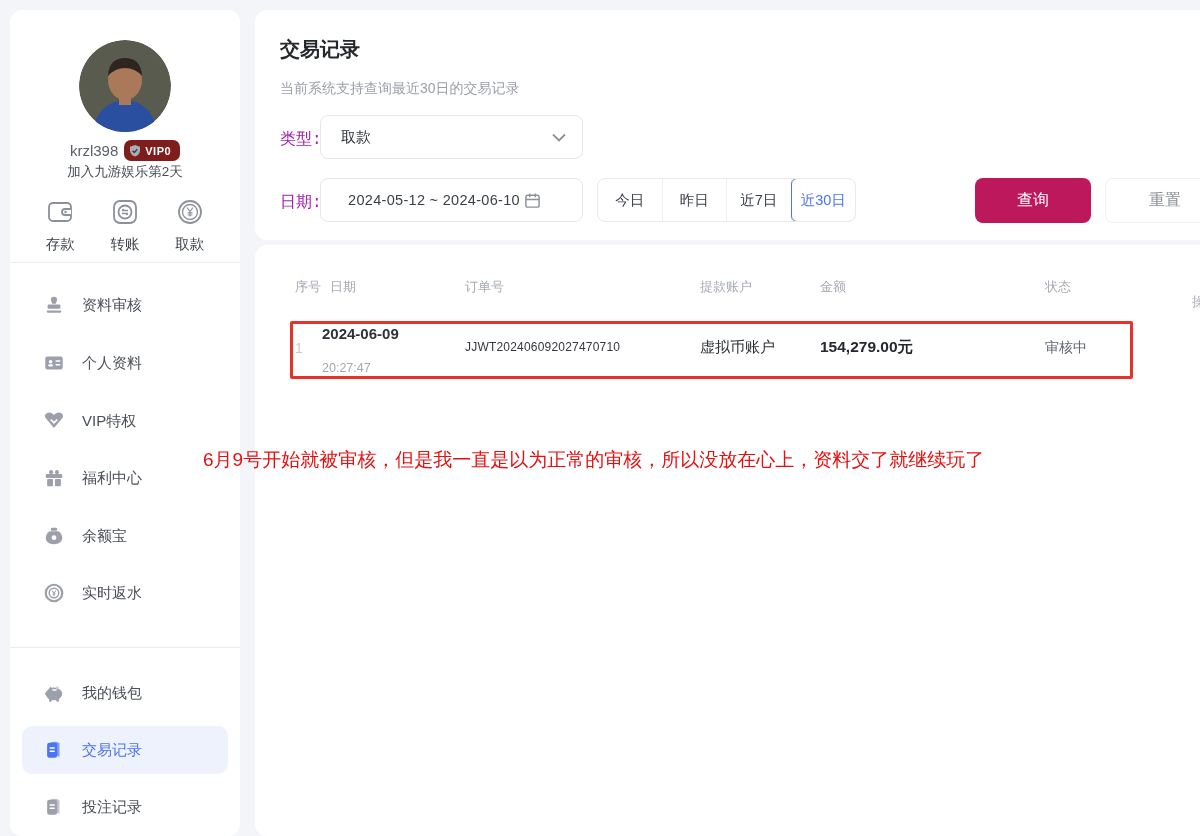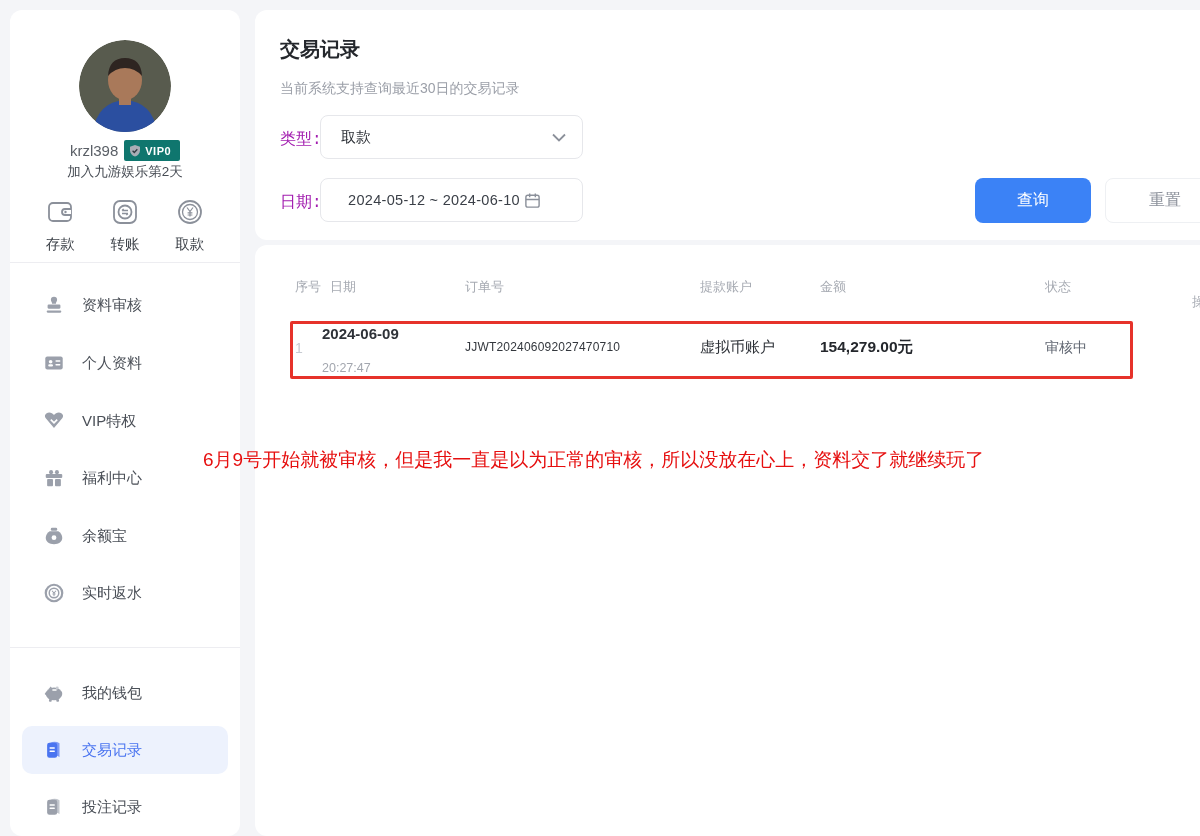--- a/index.html
+++ b/index.html
@@ -12,21 +12,21 @@
     color:#333;
   }
   .card { position:absolute; background:#fff; border-radius:12px; }
 
   
   .sidebar { left:10px; top:10px; width:230px; height:826px; }
   .avatar { position:absolute; left:69px; top:30px; width:92px; height:92px; border-radius:50%; overflow:hidden; }
   .user-line { position:absolute; left:0; top:130px; width:230px; text-align:center; white-space:nowrap; }
   .username { font-size:15px; color:#5a5f66; vertical-align:middle; }
   .vip-badge { display:inline-flex; align-items:center; gap:3px; margin-left:6px; vertical-align:middle;
-    background:#0f766e; color:#fff; border-radius:2px; height:21px; padding:0 9px 0 4px;
+    background:#7f1d1d; color:#fff; border-radius:7px; height:21px; padding:0 9px 0 4px;
     font-size:11px; font-weight:bold; letter-spacing:.5px; }
   .join-text { position:absolute; left:0; top:153px; width:230px; text-align:center; font-size:13.5px; color:#474c54; }
 
   .quick-actions { position:absolute; left:0; top:186px; width:230px; display:flex; justify-content:space-around; padding:0 18px; }
   .qa { display:flex; flex-direction:column; align-items:center; gap:7px; cursor:pointer; }
   .qa-label { font-size:14.5px; color:#3c4148; }
 
   .side-divider { position:absolute; left:0; width:230px; height:1px; background:#ededf1; }
 
   .menu-item { position:absolute; left:12px; width:206px; height:48px; display:flex; align-items:center;
@@ -50,21 +50,21 @@
 
   .range-group { position:absolute; left:342px; top:168px; width:259px; height:44px;
     border:1px solid #e9eaee; border-radius:8px; background:#fff; display:flex; overflow:hidden; }
   .range-btn { flex:1; display:flex; align-items:center; justify-content:center; font-size:14.5px; color:#3a3f47;
     cursor:pointer; border-right:1px solid #eff0f3; }
   .range-btn:last-child { border-right:none; }
   .range-btn.selected { border:1px solid #4a74f0; border-radius:6px; color:#4a74f0; margin:-1px; }
 
   .btn { position:absolute; top:168px; height:45px; border-radius:8px; font-size:16px;
     display:flex; align-items:center; justify-content:center; cursor:pointer; }
-  .btn-query { left:720px; width:116px; background:#3b82f6; color:#fff; }
+  .btn-query { left:720px; width:116px; background:#be185d; color:#fff; }
   .btn-reset { left:850px; width:120px; background:#fff; color:#8b909a; border:1px solid #eef0f3; }
 
   
   .card-table { left:255px; top:245px; width:960px; height:591px; }
   .th, .td { position:absolute; white-space:nowrap; }
   .th { top:33px; font-size:13px; color:#a6aab2; }
   .c-index  { left:40px; }
   .c-date   { left:75px; }
   .c-order  { left:210px; }
   .c-acct   { left:445px;text-align:right; }
@@ -278,20 +278,26 @@
   <div class="date-box">
     <span class="date-value">2024-05-12  ~  2024-06-10</span>
     <span>
       <svg width="17" height="17" viewBox="0 0 18 18" fill="none" stroke="#8b909a" stroke-width="1.5">
         <rect x="2" y="3.5" width="14" height="12.5" rx="2"></rect>
         <path d="M6 1.5v4M12 1.5v4M2 8h14"></path>
       </svg>
     </span>
   </div>
 
+  <div class="range-group">
+    <div class="range-btn">今日</div>
+    <div class="range-btn">昨日</div>
+    <div class="range-btn">近7日</div>
+    <div class="range-btn selected">近30日</div>
+  </div>
 
   <div class="btn btn-query">查询</div>
   <div class="btn btn-reset">重置</div>
 </section>
 
 <section class="card card-table">
   <span class="th c-index">序号</span>
   <span class="th c-date">日期</span>
   <span class="th c-order">订单号</span>
   <span class="th c-acct">提款账户</span>

